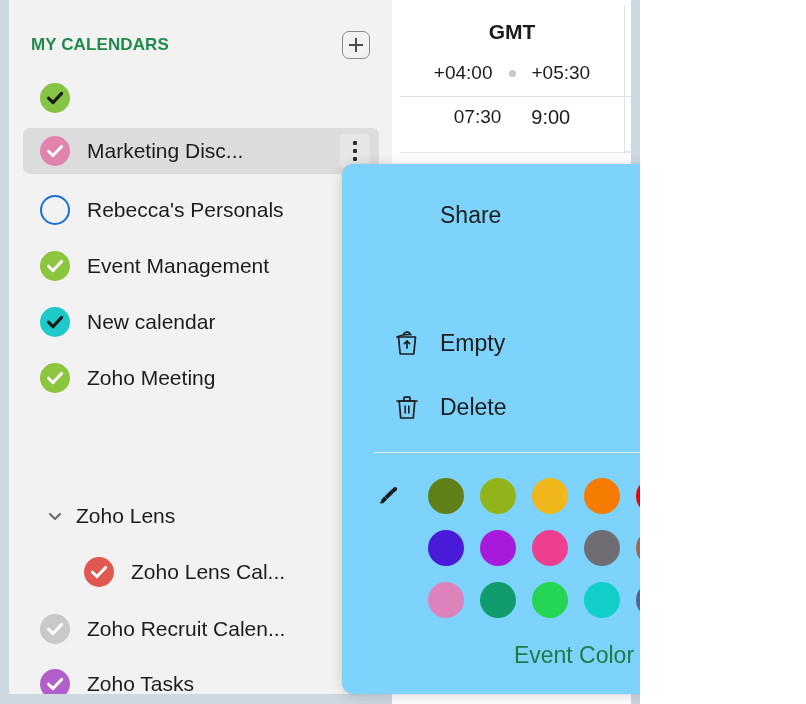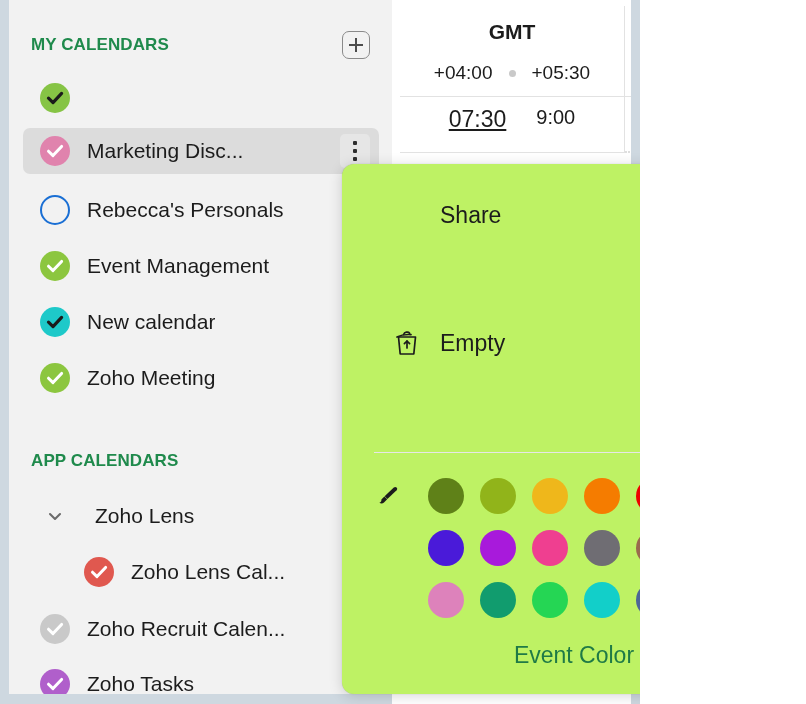--- a/index.html
+++ b/index.html
@@ -181,21 +181,21 @@
     position: absolute;
     left: 8px; top: 97px;
     width: 225px; height: 56px;
     border-right: 1px solid #e2e2e2;
     border-bottom: 1px solid #e2e2e2;
     box-sizing: border-box;
     display: flex; align-items: flex-start; justify-content: center; gap: 30px;
     padding-top: 9px;
     background: #fff;
   }
-  .time-a { font-size: 23px; color: #1c1c1c; text-decoration: underline; }
+  .time-a { font-size: 19px; color: #1c1c1c; }
   .time-b { font-size: 20px; color: #1c1c1c; }
 
   .grid-day-cell {
     position: absolute;
     left: 233px; top: 6px;
     width: 181px; height: 91px;
     border-bottom: 1px solid #e2e2e2;
     box-sizing: border-box;
     display: flex; align-items: center; gap: 11px;
     padding-left: 40px;
@@ -223,21 +223,21 @@
     width: 5px; height: 6px;
     background: #dadada;
   }
 
   
   .ctx-menu {
     position: absolute;
     left: 342px; top: 164px;
     width: 455px;
     height: 530px;
-    background: #bef264;
+    background: #7dd3fc;
     border-radius: 12px;
     box-shadow: 0 2px 14px rgba(0,0,0,0.16), 0 0 1px rgba(0,0,0,0.25);
     overflow: hidden;
   }
   .menu-item {
     position: absolute;
     left: 32px;
     width: 193px;
     height: 58px;
     display: flex;
@@ -400,31 +400,28 @@
 
     <div class="cal-row" style="top:355px">
       <span class="cal-check" style="background:#8cc63f">
         <svg width="30" height="30" viewBox="0 0 30 30" aria-hidden="true">
           <path d="M8.5 15.2 L13 19.6 L21.6 10.4" fill="none" stroke="#ffffff" stroke-width="3" stroke-linecap="round" stroke-linejoin="round"></path>
         </svg>
       </span>
       <span class="cal-label">Zoho Meeting</span>
     </div>
 
-    <div class="section-head" style="top:444px">
-      <span class="section-title">APP CALENDARS</span>
-    </div>
 
     <div class="cal-row" style="top:493px">
       <span class="chevron">
         <svg width="20" height="20" viewBox="0 0 20 20" aria-hidden="true">
           <path d="M5 8 L10 13 L15 8" fill="none" stroke="#6b6b6b" stroke-width="2.1" stroke-linecap="round" stroke-linejoin="round"></path>
         </svg>
       </span>
-      <span class="cal-label" style="margin-left:29px">Zoho Lens</span>
+      <span class="cal-label" style="margin-left:10px">Zoho Lens</span>
     </div>
 
     <div class="cal-row" style="top:549px">
       <span class="spacer-30"></span>
       <span class="cal-check" style="background:#e0584f;margin-left:14px">
         <svg width="30" height="30" viewBox="0 0 30 30" aria-hidden="true">
           <path d="M8.5 15.2 L13 19.6 L21.6 10.4" fill="none" stroke="#ffffff" stroke-width="3" stroke-linecap="round" stroke-linejoin="round"></path>
         </svg>
       </span>
       <span class="cal-label indented">Zoho Lens Cal...</span>
@@ -474,20 +471,32 @@
           <path d="M4.5 8 L21.5 8 L19.8 25 L6.2 25 Z" fill="none" stroke="#1c1c1c" stroke-width="1.7" stroke-linejoin="round"></path>
           <path d="M3 8 C6 6.4 12 5.3 17 5.6" fill="none" stroke="#1c1c1c" stroke-width="1.7" stroke-linecap="round"></path>
           <path d="M9.6 5.4 C10.4 3 14.2 2.3 15.6 4.2" fill="none" stroke="#1c1c1c" stroke-width="1.7" stroke-linecap="round"></path>
           <path d="M13 12 L13 19" fill="none" stroke="#1c1c1c" stroke-width="1.7" stroke-linecap="round"></path>
           <path d="M10.4 14.6 L13 12 L15.6 14.6" fill="none" stroke="#1c1c1c" stroke-width="1.7" stroke-linecap="round" stroke-linejoin="round"></path>
         </svg>
       </span>
       <span class="menu-label">Empty</span>
     </div>
 
+    <div class="menu-item" style="top:214px;left:46px">
+      <span class="menu-icon">
+        <svg width="26" height="28" viewBox="0 0 26 28" aria-hidden="true">
+          <path d="M5.2 8 L20.8 8 L19.3 25 L6.7 25 Z" fill="none" stroke="#1c1c1c" stroke-width="1.7" stroke-linejoin="round"></path>
+          <path d="M3 8 L23 8" fill="none" stroke="#1c1c1c" stroke-width="1.7" stroke-linecap="round"></path>
+          <path d="M9.6 8 L10.2 4.2 L15.8 4.2 L16.4 8" fill="none" stroke="#1c1c1c" stroke-width="1.7" stroke-linejoin="round"></path>
+          <path d="M11.2 13 L11.2 20" fill="none" stroke="#1c1c1c" stroke-width="1.6" stroke-linecap="round"></path>
+          <path d="M14.8 13 L14.8 20" fill="none" stroke="#1c1c1c" stroke-width="1.6" stroke-linecap="round"></path>
+        </svg>
+      </span>
+      <span class="menu-label">Delete</span>
+    </div>
 
     <div class="menu-divider"></div>
 
     <div class="palette">
       <span class="brush-icon">
         <svg width="26" height="26" viewBox="0 0 26 26" aria-hidden="true">
           <path d="M20.6 3.6 C21.4 4.4 21.4 5.4 20.6 6.2 L11.4 15 L8.6 12.2 L17.8 3.6 C18.7 2.8 19.8 2.8 20.6 3.6 Z" fill="#1c1c1c"></path>
           <path d="M8.4 12.4 L11.2 15.2 L8 18.6 C6.6 20 4.6 19.8 3.4 18.8 C5 18.4 5.6 17 5.4 15.6 Z" fill="#1c1c1c"></path>
         </svg>
       </span>

